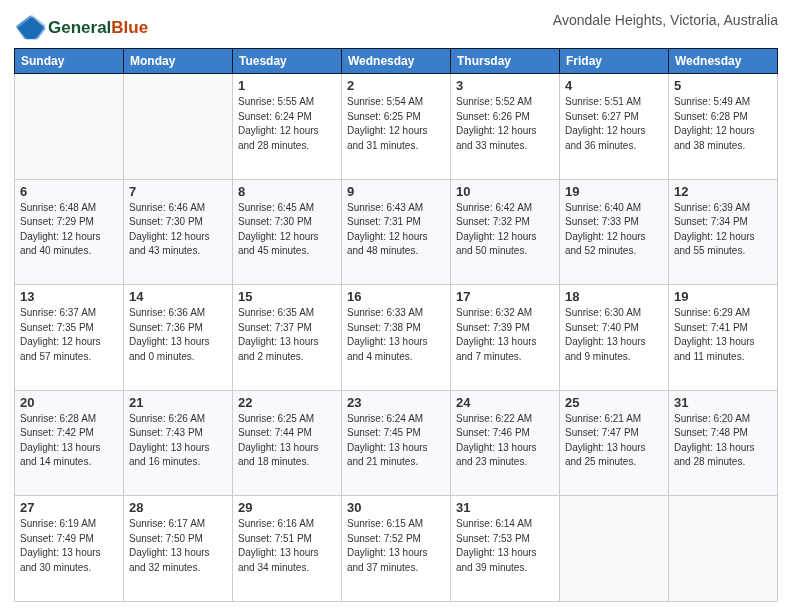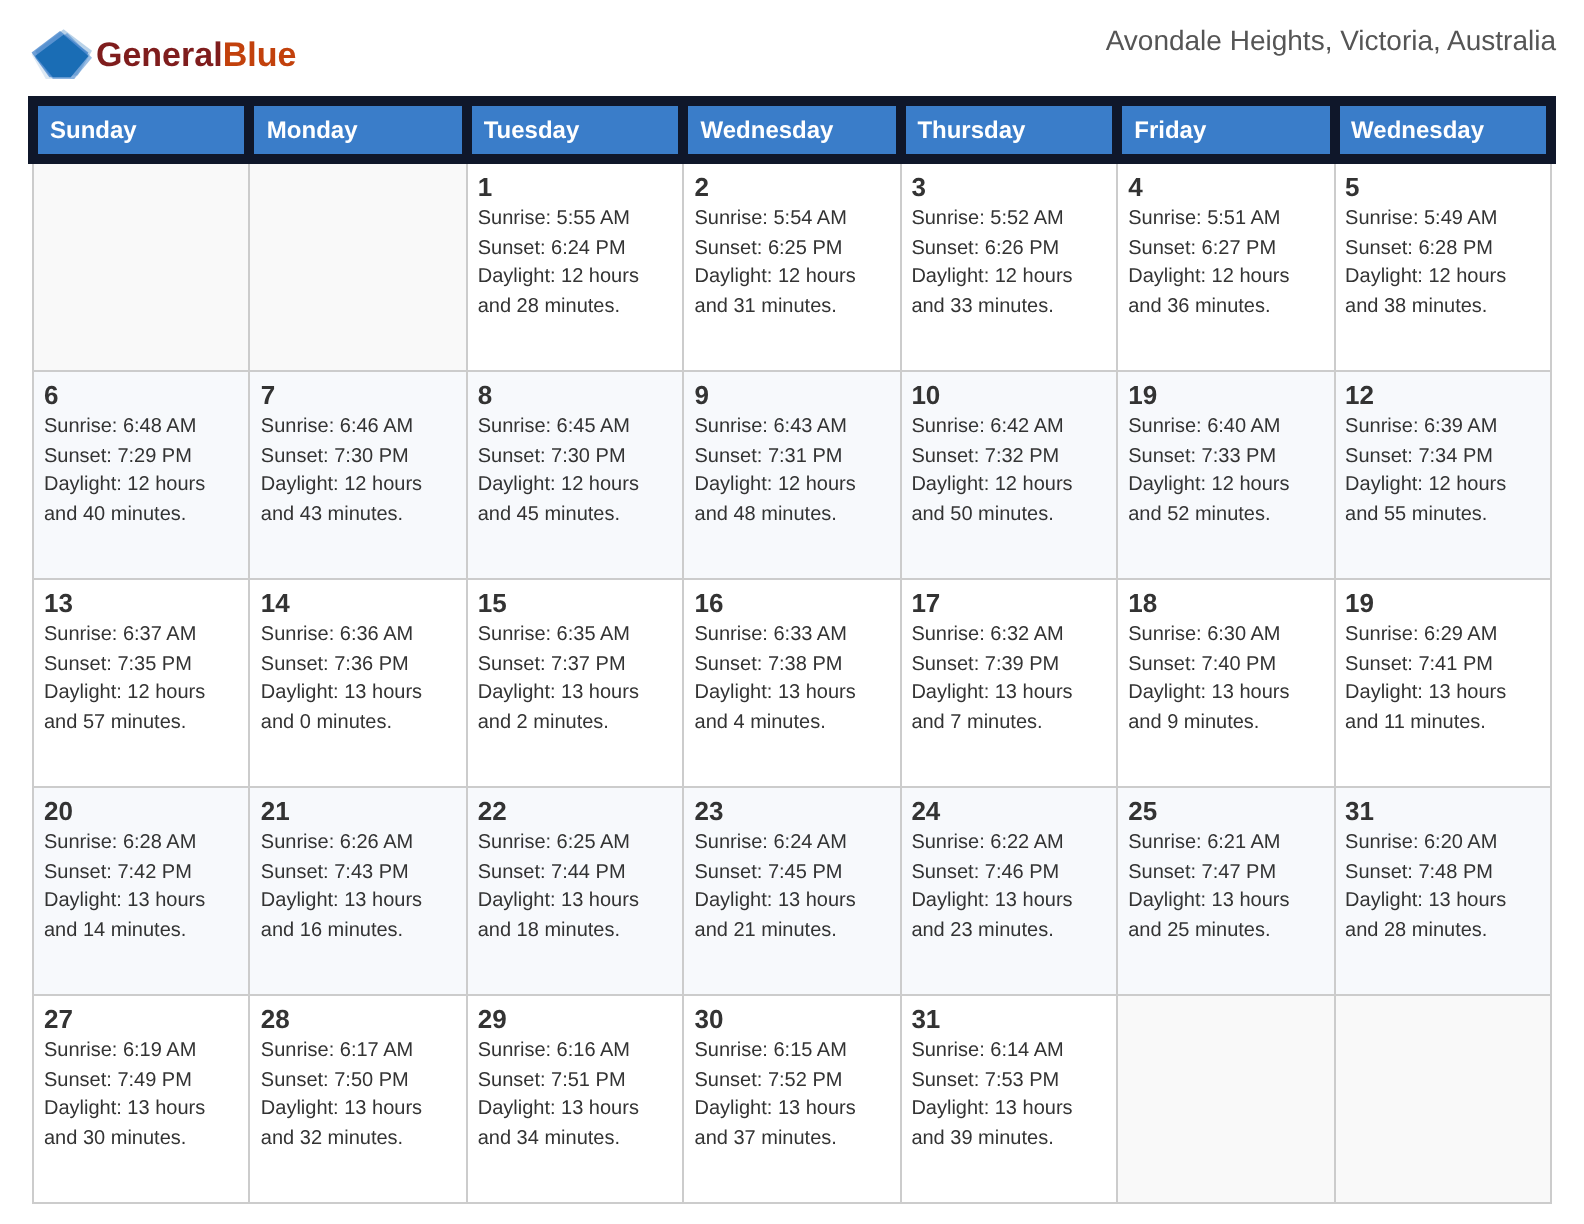--- a/index.html
+++ b/index.html
@@ -53,21 +53,21 @@
       border-collapse: collapse;
       flex: 1;
     }
     .calendar th {
       background: #3a7dc9;
       color: #fff;
       font-size: 12px;
       font-weight: bold;
       text-align: left;
       padding: 5px 6px;
-      border: 5px solid #0f172a;
+      border: 1px solid #0f172a;
     }
     .calendar td {
       border: 1px solid #ccc;
       vertical-align: top;
       padding: 4px 5px;
       font-size: 10.5px;
       color: #333;
       width: 14.28%;
       height: 80px;
       background: #fff;
@@ -98,21 +98,21 @@
     <div class="logo">
       <svg class="logo-icon" viewBox="0 0 36 30" xmlns="http://www.w3.org/2000/svg">
         <polygon points="18,2 34,14 26,28 10,28 2,14" fill="#1a6db5" opacity="0.15"></polygon>
         <polygon points="20,0 36,12 28,26 12,26 4,12" fill="#1a6db5" opacity="0.3"></polygon>
         <polygon points="22,2 36,16 26,28 14,28 4,16" fill="#3a7dc9" opacity="0.5"></polygon>
         <polygon points="18,1 34,13 24,27 12,27 2,13" fill="#3a7dc9" opacity="0.7"></polygon>
         <polygon points="20,3 34,15 24,27 14,27 4,15" fill="#1a6db5"></polygon>
       </svg>
       <div>
         <div style="font-size:17px;font-weight:bold;color:#333;line-height:1.1;">
-          <span style="color:#7f1d1d;">General</span><span style="color:#c2410c;">Blue</span>
+          <span style="color:#14532d;">General</span><span style="color:#c2410c;">Blue</span>
         </div>
       </div>
     </div>
     <div class="title-block">
       <div class="subtitle">Avondale Heights, Victoria, Australia</div>
     </div>
   </div>
 
   <table class="calendar">
     <thead>

